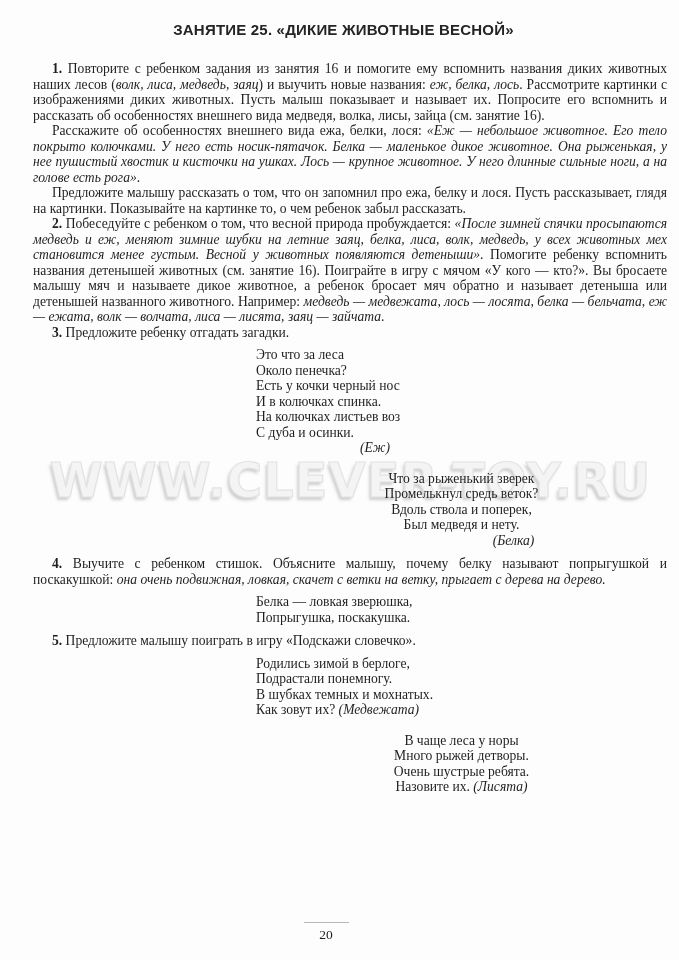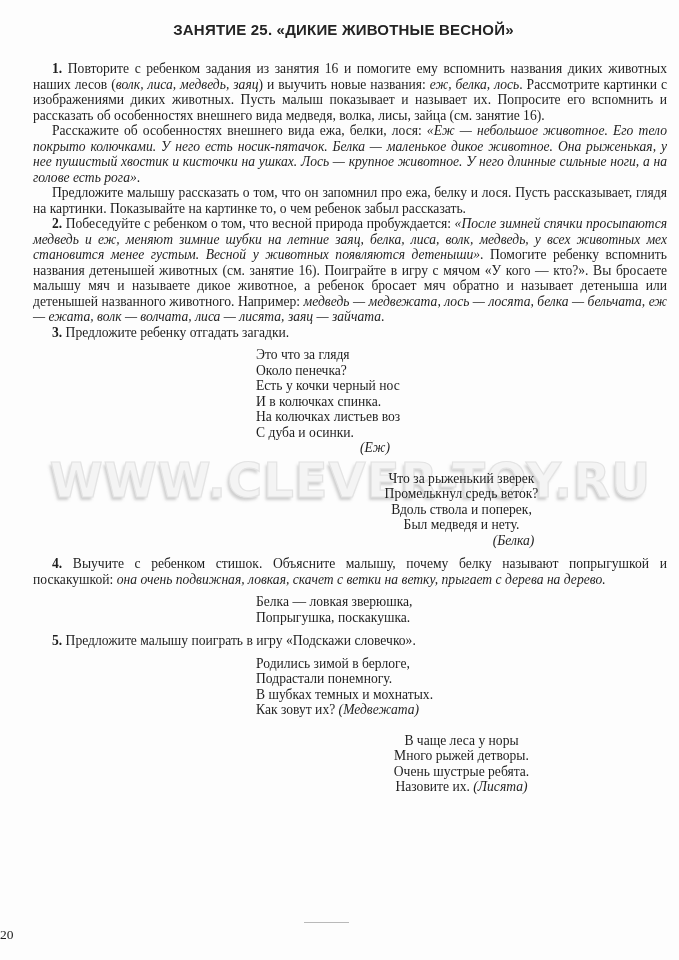--- a/index.html
+++ b/index.html
@@ -61,21 +61,21 @@
   .poem-attr { margin-left: 104px; font-style: italic; }
   .footer-rule {
     position: absolute;
     top: 922px; left: 304px; width: 45px;
     border-top: 1px solid #b9b9b9;
     z-index: 2;
   }
   .page-number {
     position: absolute;
     top: 927px; left: 0; width: 652px;
-    text-align: left;
+    text-align: center;
     font-size: 13.5px;
     z-index: 2;
   }
 </style>
 </head>
 <body>
 
 <div class="page">
 
   <div class="watermark">WWW.CLEVER-TOY.RU</div>
@@ -88,21 +88,21 @@
 
     <p class="para"><span>Расскажите об особенностях внешнего вида ежа, белки, лося: </span><span class="i">«Еж — небольшое животное. Его тело покрыто колючками. У него есть носик-пятачок. Белка — маленькое дикое животное. Она рыженькая, у нее пушистый хвостик и кисточки на ушках. Лось — крупное животное. У него длинные сильные ноги, а на голове есть рога»</span><span>.</span></p>
 
     <p class="para"><span>Предложите малышу рассказать о том, что он запомнил про ежа, белку и лося. Пусть рассказывает, глядя на картинки. Показывайте на картинке то, о чем ребенок забыл рассказать.</span></p>
 
     <p class="para"><span class="b">2.</span><span> Побеседуйте с ребенком о том, что весной природа пробуждается: </span><span class="i">«После зимней спячки просыпаются медведь и еж, меняют зимние шубки на летние заяц, белка, лиса, волк, медведь, у всех животных мех становится менее густым. Весной у животных появляются детеныши»</span><span>. Помогите ребенку вспомнить названия детенышей животных (см. занятие 16). Поиграйте в игру с мячом «У кого — кто?». Вы бросаете малышу мяч и называете дикое животное, а ребенок бросает мяч обратно и называет детеныша или детенышей названного животного. Например: </span><span class="i">медведь — медвежата, лось — лосята, белка — бельчата, еж — ежата, волк — волчата, лиса — лисята, заяц — зайчата</span><span>.</span></p>
 
     <p class="para"><span class="b">3.</span><span> Предложите ребенку отгадать загадки.</span></p>
 
     <div class="poem">
-      <div class="poem-line">Это что за глядя</div>
+      <div class="poem-line">Это что за леса</div>
       <div class="poem-line">Около пенечка?</div>
       <div class="poem-line">Есть у кочки черный нос</div>
       <div class="poem-line">И в колючках спинка.</div>
       <div class="poem-line">На колючках листьев воз</div>
       <div class="poem-line">С дуба и осинки.</div>
       <div class="poem-attr">(Еж)</div>
     </div>
 
     <div class="poem">
       <div class="poem-line">Что за рыженький зверек</div>

